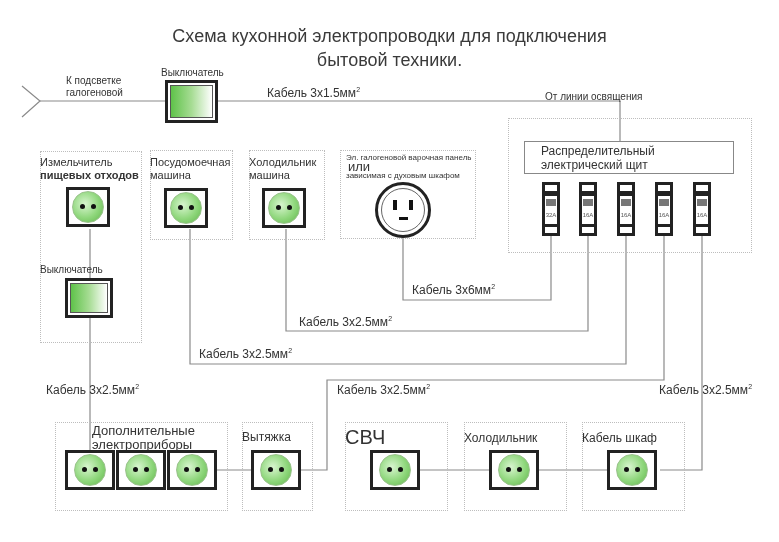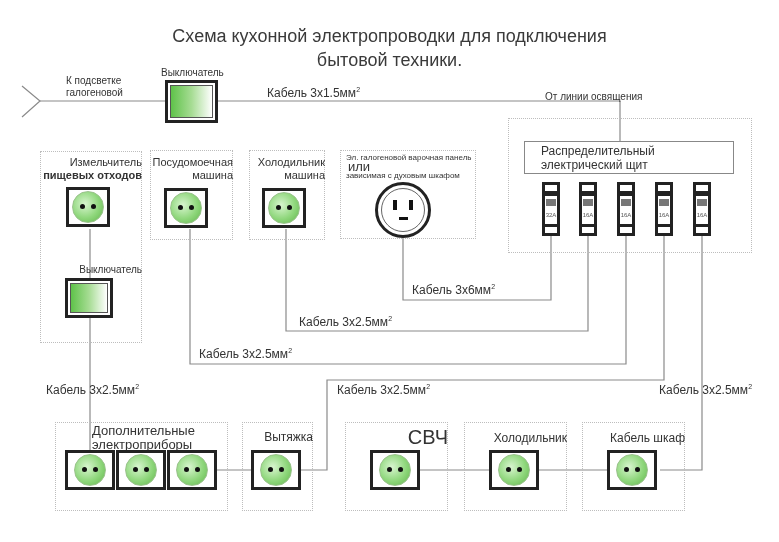--- a/index.html
+++ b/index.html
@@ -1,21 +1,21 @@
 <!DOCTYPE html>
 <html><head>
 <meta charset="utf-8">
 <style>
   html,body{margin:0;padding:0;background:#fff;}
   body{width:779px;height:542px;position:relative;overflow:hidden;font-family:"Liberation Sans",sans-serif;color:#333;}
   .abs{position:absolute;}
   .title{position:absolute;left:0;width:779px;text-align:center;font-size:18px;color:#3a3a3a;line-height:24px;}
   .dot{position:absolute;border:1px dotted #bdbdbd;box-sizing:border-box;}
   .lbl{position:absolute;font-size:11px;color:#333;white-space:nowrap;line-height:13px;}
-  .lbl-c{text-align:right;}
+  .lbl-c{text-align:left;}
   .cable{position:absolute;font-size:12px;color:#333;white-space:nowrap;}
   .cable sup{font-size:7px;}
   .socket{position:absolute;width:44px;height:40px;border:3px solid #222;box-sizing:border-box;background:#fff;display:flex;align-items:center;justify-content:center;}
   .socket .face{width:30px;height:30px;border-radius:50%;background:radial-gradient(circle at 40% 40%,#d8f5cf 0%,#8fd77c 55%,#5fb449 100%);border:1px solid #9ac28c;position:relative;}
   .socket .face:before,.socket .face:after{content:"";position:absolute;width:5px;height:5px;border-radius:50%;background:#111;top:12px;}
   .socket .face:before{left:7px;}
   .socket .face:after{right:7px;}
   .switch{position:absolute;border:3px solid #222;box-sizing:border-box;background:#fff;padding:2px;}
   .switch .inner{width:100%;height:100%;background:linear-gradient(90deg,#5fc24a 0%,#a6dc93 50%,#ffffff 100%);border:1px solid #555;box-sizing:border-box;}
   .breaker{position:absolute;width:18px;height:54px;background:#222;box-sizing:border-box;}

